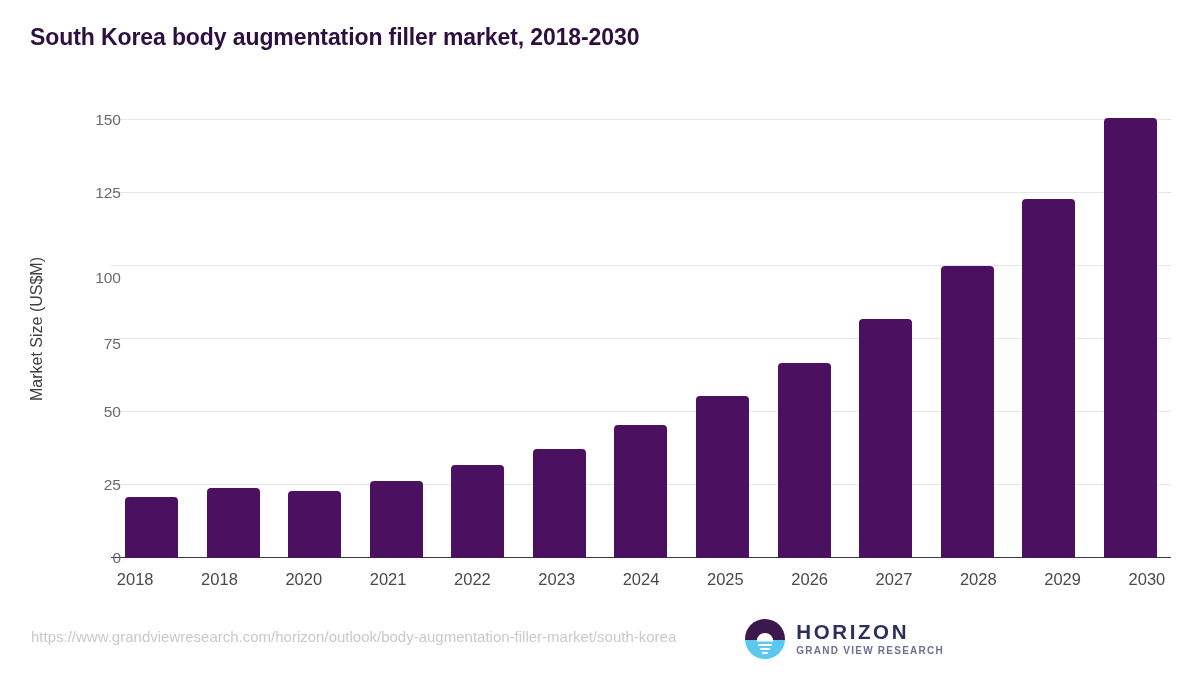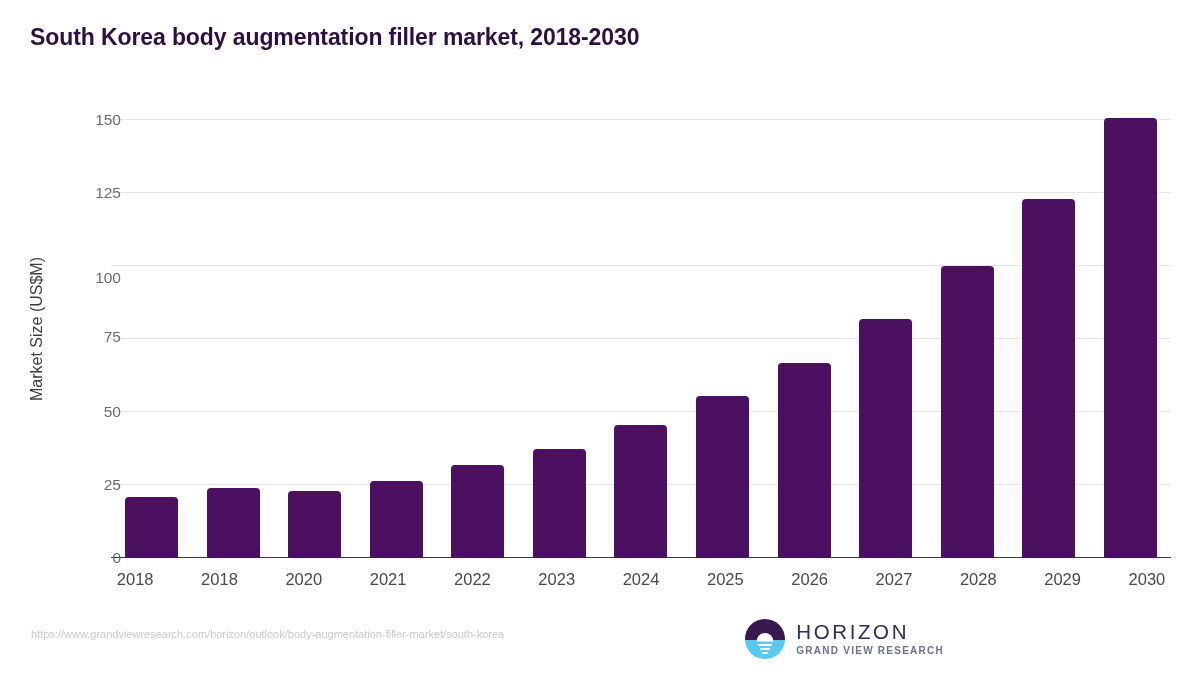--- a/index.html
+++ b/index.html
@@ -119,21 +119,21 @@
     font-size: 16.5px;
     color: #4a4a4a;
     padding-top: 8px;
   }
 
   
   .footer-url {
     position: absolute;
     left: 31px;
     top: 628px;
-    font-size: 11px;
+    font-size: 15px;
     color: #c9c9c9;
     white-space: nowrap;
   }
   .logo {
     position: absolute;
     right: 28px;
     top: 617px;
     display: flex;
     align-items: center;
     gap: 9px;
@@ -144,21 +144,21 @@
     position: relative;
   }
   .logo-text {
     display: flex;
     flex-direction: column;
     justify-content: center;
     line-height: 1;
   }
   .logo-word {
     font-size: 20.5px;
-    font-weight: normal;
+    font-weight: bold;
     color: #2b2f5e;
     letter-spacing: 2.6px;
   }
   .logo-sub {
     font-size: 10px;
     font-weight: bold;
     color: #6c7192;
     letter-spacing: 1.25px;
     margin-top: 4px;
   }
@@ -176,21 +176,21 @@
 
   <div class="plot-area">
     <div class="gridlines">
         <div class="gridline baseline" style="bottom: 0px;"></div>
         <div class="ytick-label" style="bottom: 0px; transform: translateY(50%);">0</div>
         <div class="gridline" style="bottom: 72.9299px;"></div>
         <div class="ytick-label" style="bottom: 72.9299px; transform: translateY(50%); margin-top: 27px;">25</div>
         <div class="gridline" style="bottom: 145.86px;"></div>
         <div class="ytick-label" style="bottom: 145.86px; transform: translateY(50%);">50</div>
         <div class="gridline" style="bottom: 218.79px;"></div>
-        <div class="ytick-label" style="bottom: 221px; transform: translateY(50%);">75</div>
+        <div class="ytick-label" style="bottom: 214px; transform: translateY(50%);">75</div>
         <div class="gridline" style="bottom: 291.72px;"></div>
         <div class="ytick-label" style="bottom: 280px; transform: translateY(50%);">100</div>
         <div class="gridline" style="bottom: 364.65px;"></div>
         <div class="ytick-label" style="bottom: 364.65px; transform: translateY(50%);">125</div>
         <div class="gridline" style="bottom: 437.58px;"></div>
         <div class="ytick-label" style="bottom: 437.58px; transform: translateY(50%);">150</div>
       </div>
     <div class="bars">
         <div class="bar-slot">
           <div class="bar" title="2018: 21" style="height: 61.2611px; background: rgb(75, 17, 96);"></div>

